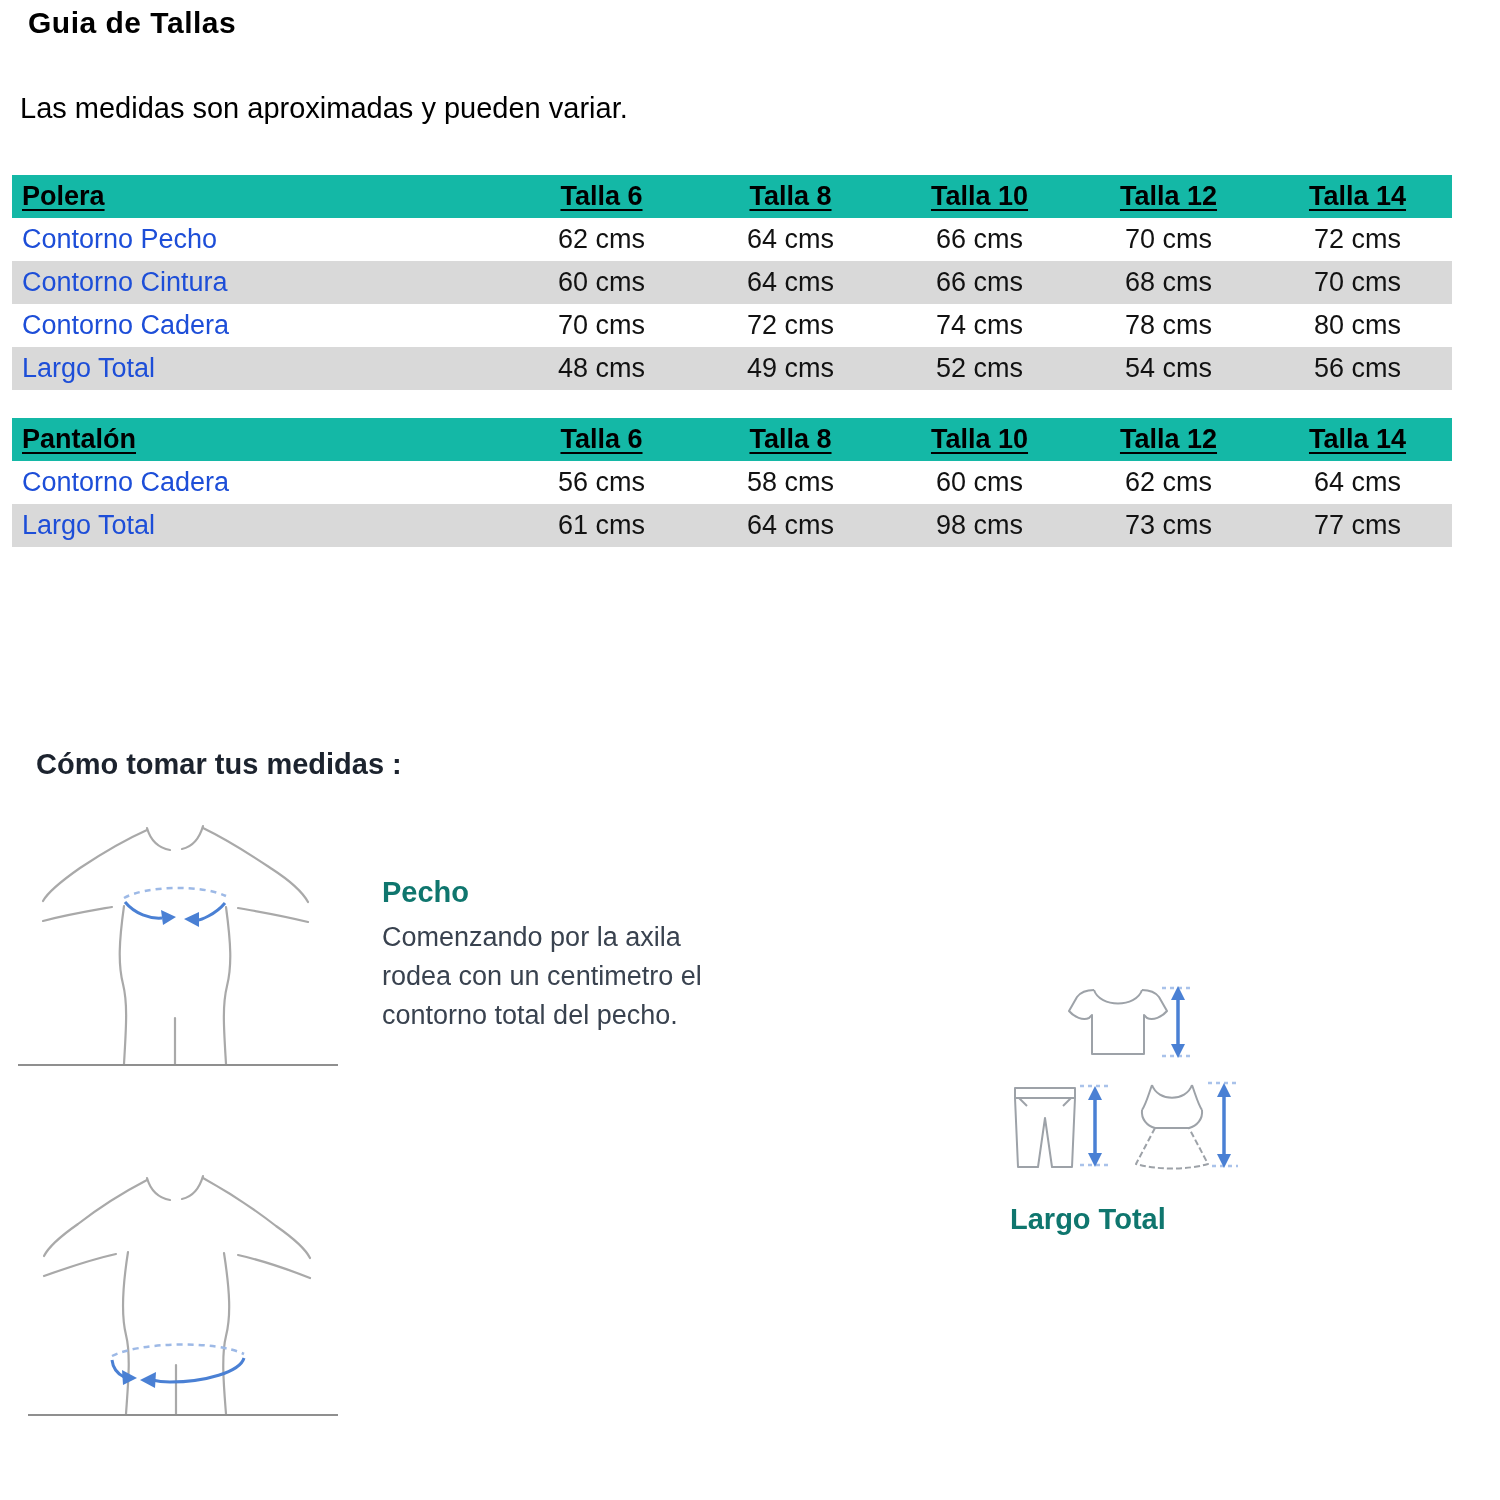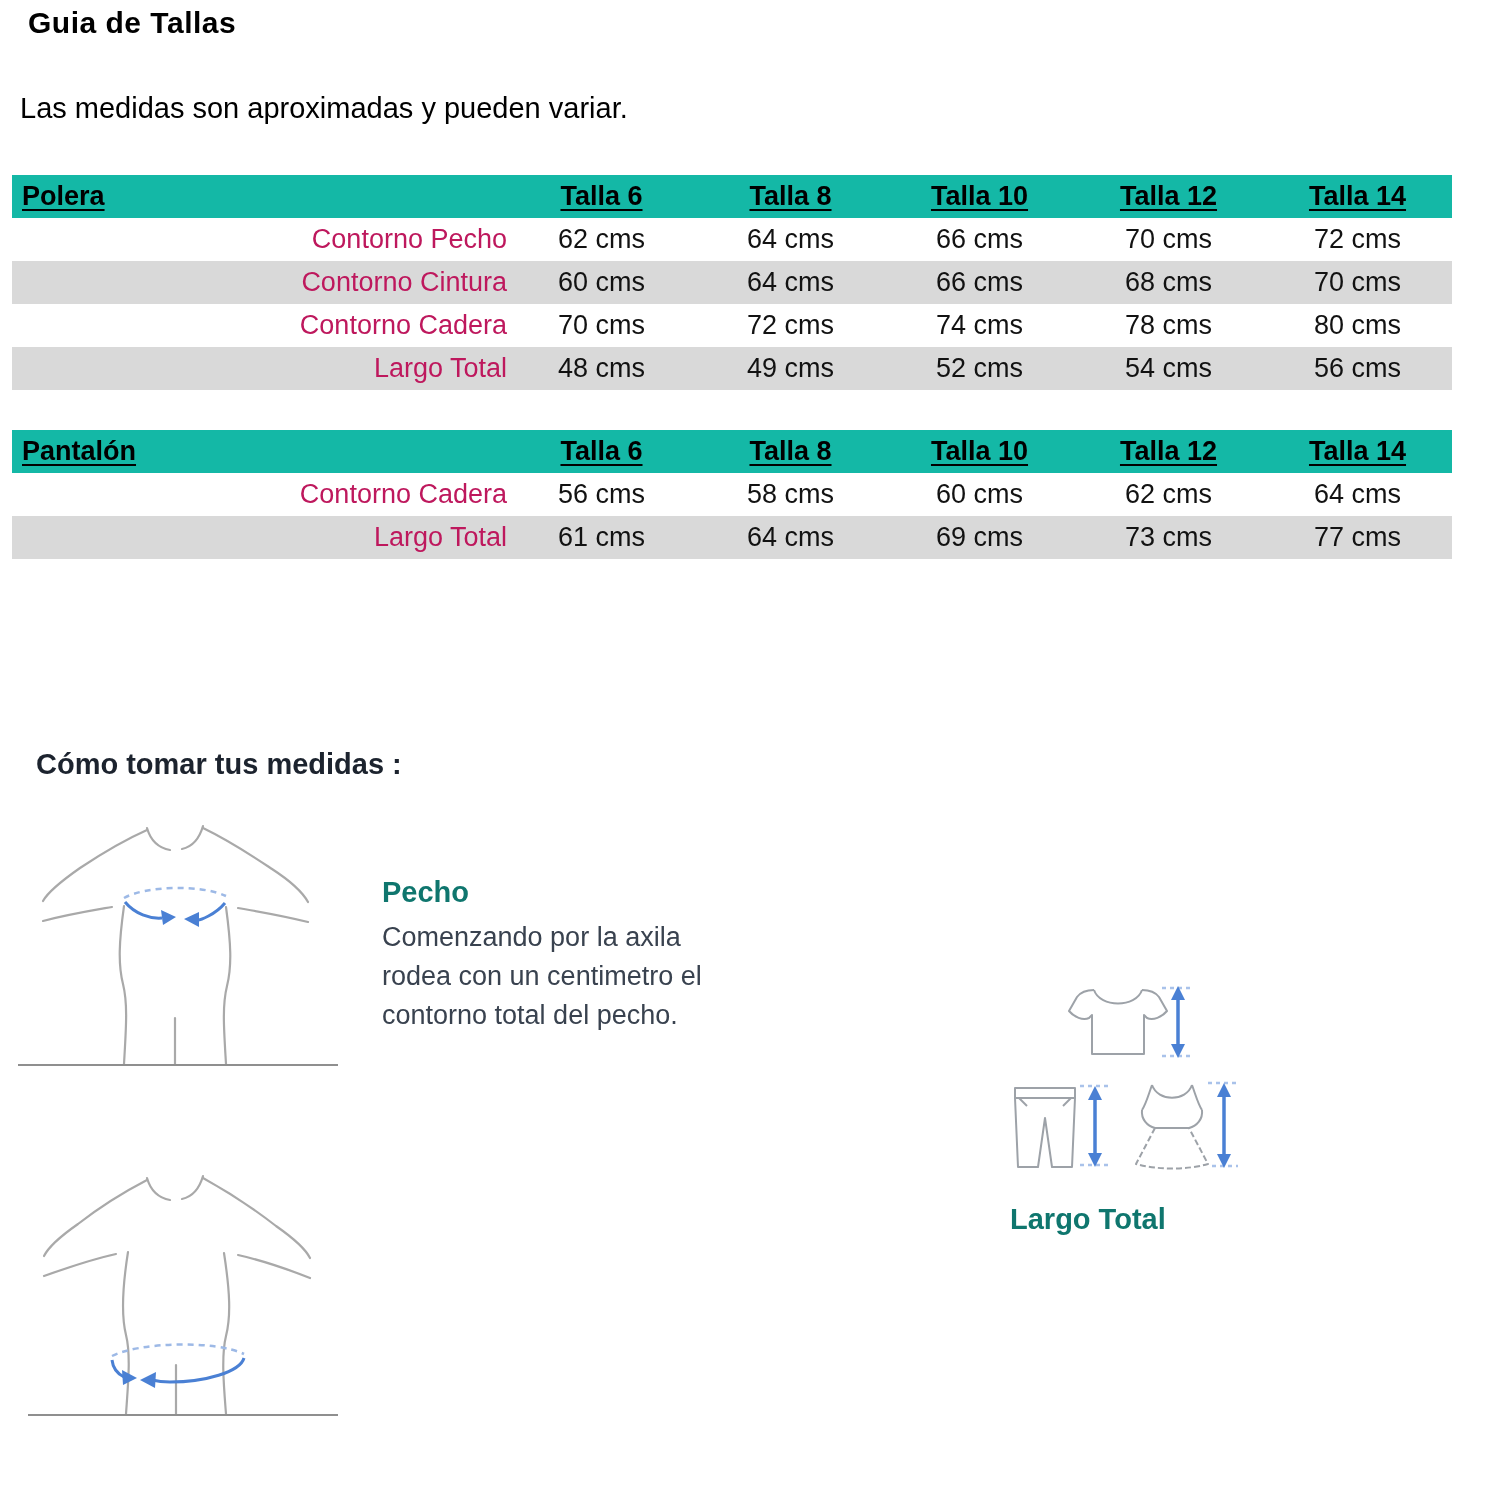--- a/index.html
+++ b/index.html
@@ -7,30 +7,30 @@
     width:1500px;height:1500px;background:#ffffff;position:relative;
     font-family:"Liberation Sans", sans-serif;color:#000;overflow:hidden;
   }
   .abs{position:absolute;}
   
   .page-title{left:28px;top:6px;font-size:30px;font-weight:bold;letter-spacing:0.5px;}
   .page-subtitle{left:20px;top:92px;font-size:29px;}
   
   .size-table{left:12px;width:1440px;}
   .size-table.t1{top:175px;}
-  .size-table.t2{top:430px;}
+  .size-table.t2{top:418px;}
   table.sg{border-collapse:collapse;width:1440px;table-layout:fixed;}
   table.sg tr{height:43px;}
   table.sg thead tr{background:#14b8a6;}
   table.sg tbody tr:nth-child(even){background:#d9d9d9;}
   table.sg th,table.sg td{font-size:27px;padding:0;vertical-align:middle;white-space:nowrap;}
   table.sg th{font-weight:bold;text-decoration:underline;text-underline-offset:4px;text-align:center;}
   table.sg th.rowhead{text-align:left;padding-left:10px;}
   table.sg td{text-align:center;color:#121212;}
-  table.sg td.rowhead{text-align:right;padding-left:10px;color:#be185d;}
+  table.sg td.rowhead{text-align:left;padding-left:10px;color:#1d4ed8;}
   
   .measure-heading{left:36px;top:748px;font-size:29px;font-weight:bold;color:#1c232e;}
   .measure-item h3{margin:0;font-size:29px;font-weight:bold;color:#0f766e;}
   .measure-item p{margin:9px 0 0 0;font-size:27px;line-height:39px;color:#39424f;white-space:pre-line;}
   .mi-pecho{left:382px;top:876px;width:420px;}
   .mi-cadera{left:383px;top:1220px;width:420px;}
   .mi-largo{left:1010px;top:1203px;width:440px;}
   svg{display:block;}
 </style>
 </head>
@@ -121,21 +121,21 @@
           <td>56 cms</td>
           <td>58 cms</td>
           <td>60 cms</td>
           <td>62 cms</td>
           <td>64 cms</td>
         </tr>
         <tr>
           <td class="rowhead">Largo Total</td>
           <td>61 cms</td>
           <td>64 cms</td>
-          <td>69 cms</td>
+          <td>98 cms</td>
           <td>73 cms</td>
           <td>77 cms</td>
         </tr>
       </tbody>
     </table>
   </div>
 
 <div class="abs measure-heading">Cómo tomar tus medidas :</div>
 
 <div class="abs" style="left:0px;top:814px;width:352px;height:254px;">

